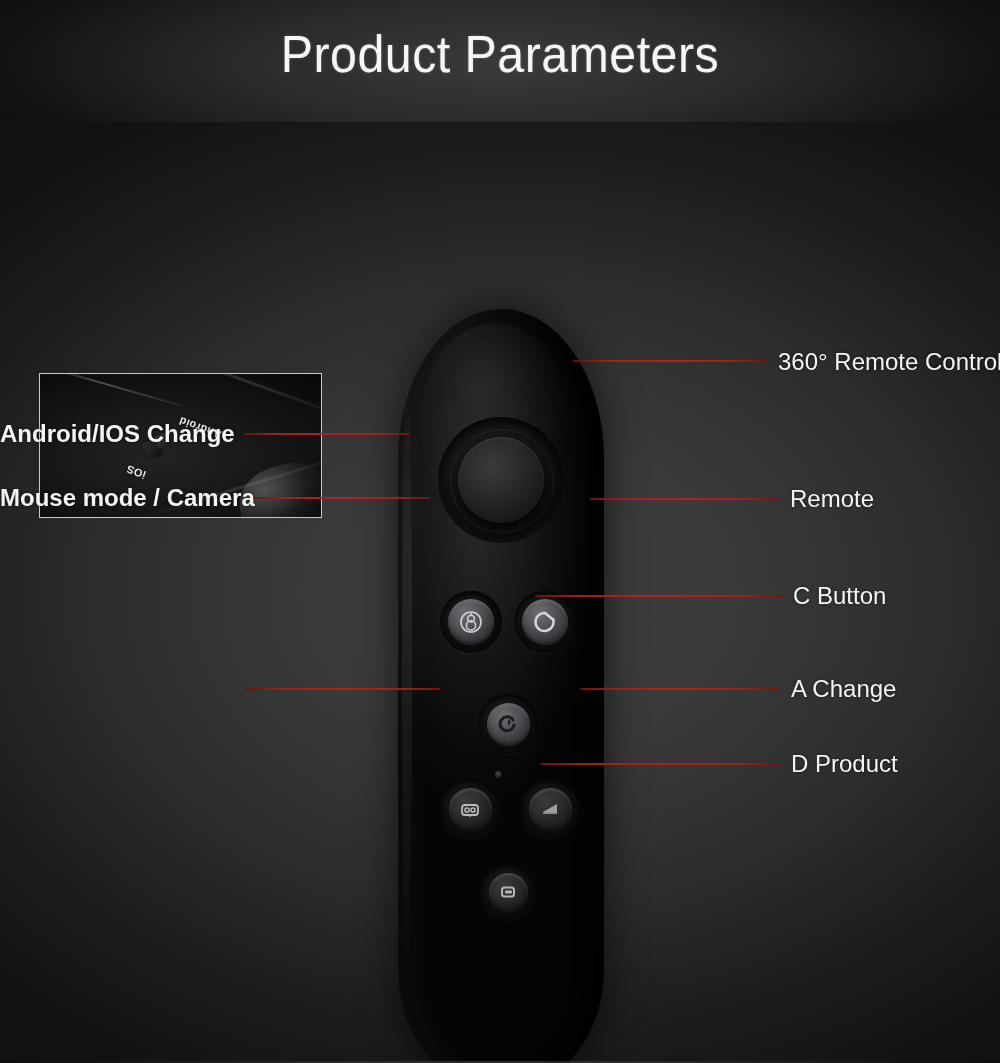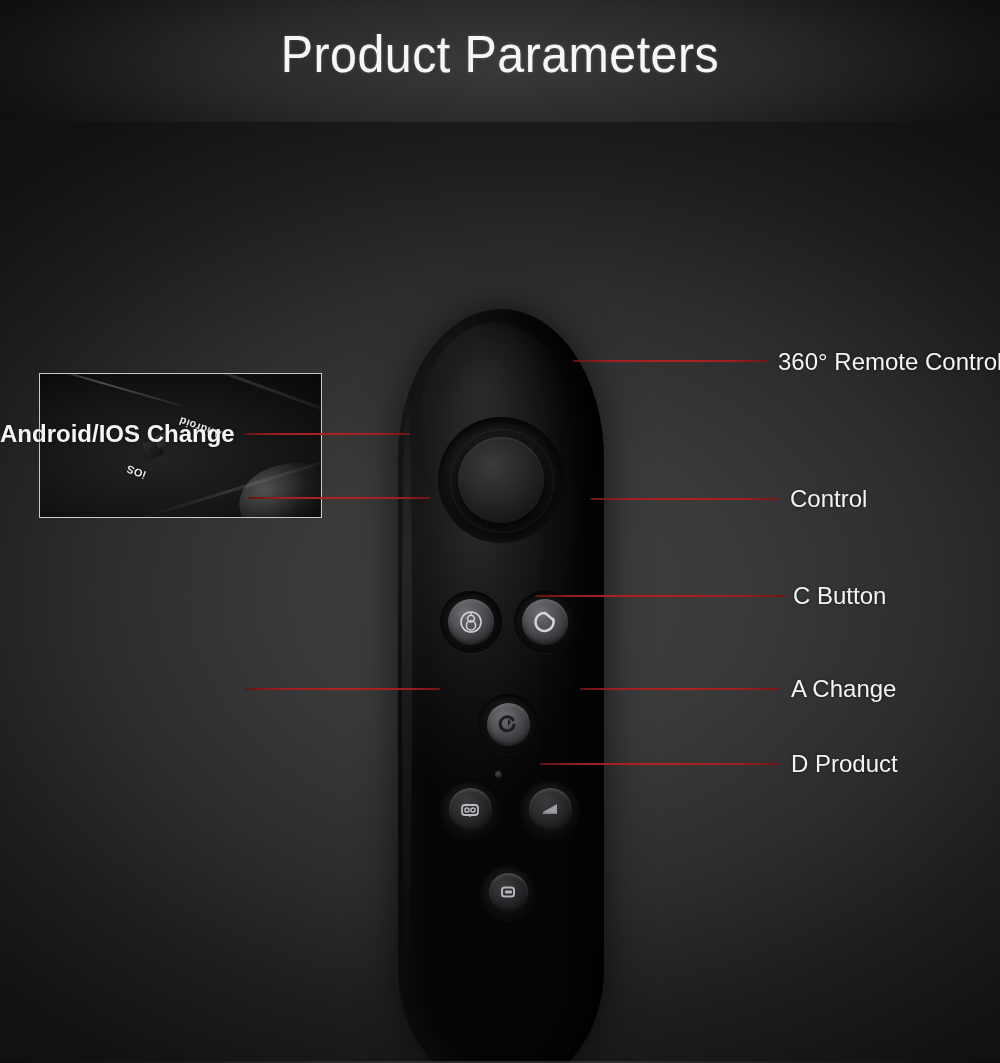--- a/index.html
+++ b/index.html
@@ -370,21 +370,22 @@
     <div class="leader" style="left:590px; top:376px; width:190px;"></div>
     <div class="leader" style="left:535px; top:473px; width:250px;"></div>
     <div class="leader" style="left:580px; top:566px; width:200px;"></div>
     <div class="leader" style="left:540px; top:641px; width:240px;"></div>
 
     <div class="leader" style="left:244px; top:311px; width:166px;"></div>
     <div class="leader" style="left:248px; top:375px; width:182px;"></div>
     <div class="leader" style="left:245px; top:566px; width:195px;"></div>
 
     <div class="callout-label" style="left:778px; top:228px;">360° Remote Control</div>
-    <div class="callout-label" style="left:790px; top:365px;">Control</div>
+    <div class="callout-label" style="left:790px; top:365px;">Remote</div>
     <div class="callout-label" style="left:793px; top:462px;">C Button</div>
     <div class="callout-label" style="left:791px; top:555px;">A Change</div>
     <div class="callout-label" style="left:791px; top:630px;">D Product</div>
 
     <div class="callout-label left" style="left:0px; top:300px; width:234px;">Android/IOS Change</div>
+    <div class="callout-label left" style="left:0px; top:364px; width:238px;">Mouse mode / Camera</div>
 
   </div>
 </div>
 
 </body></html>

